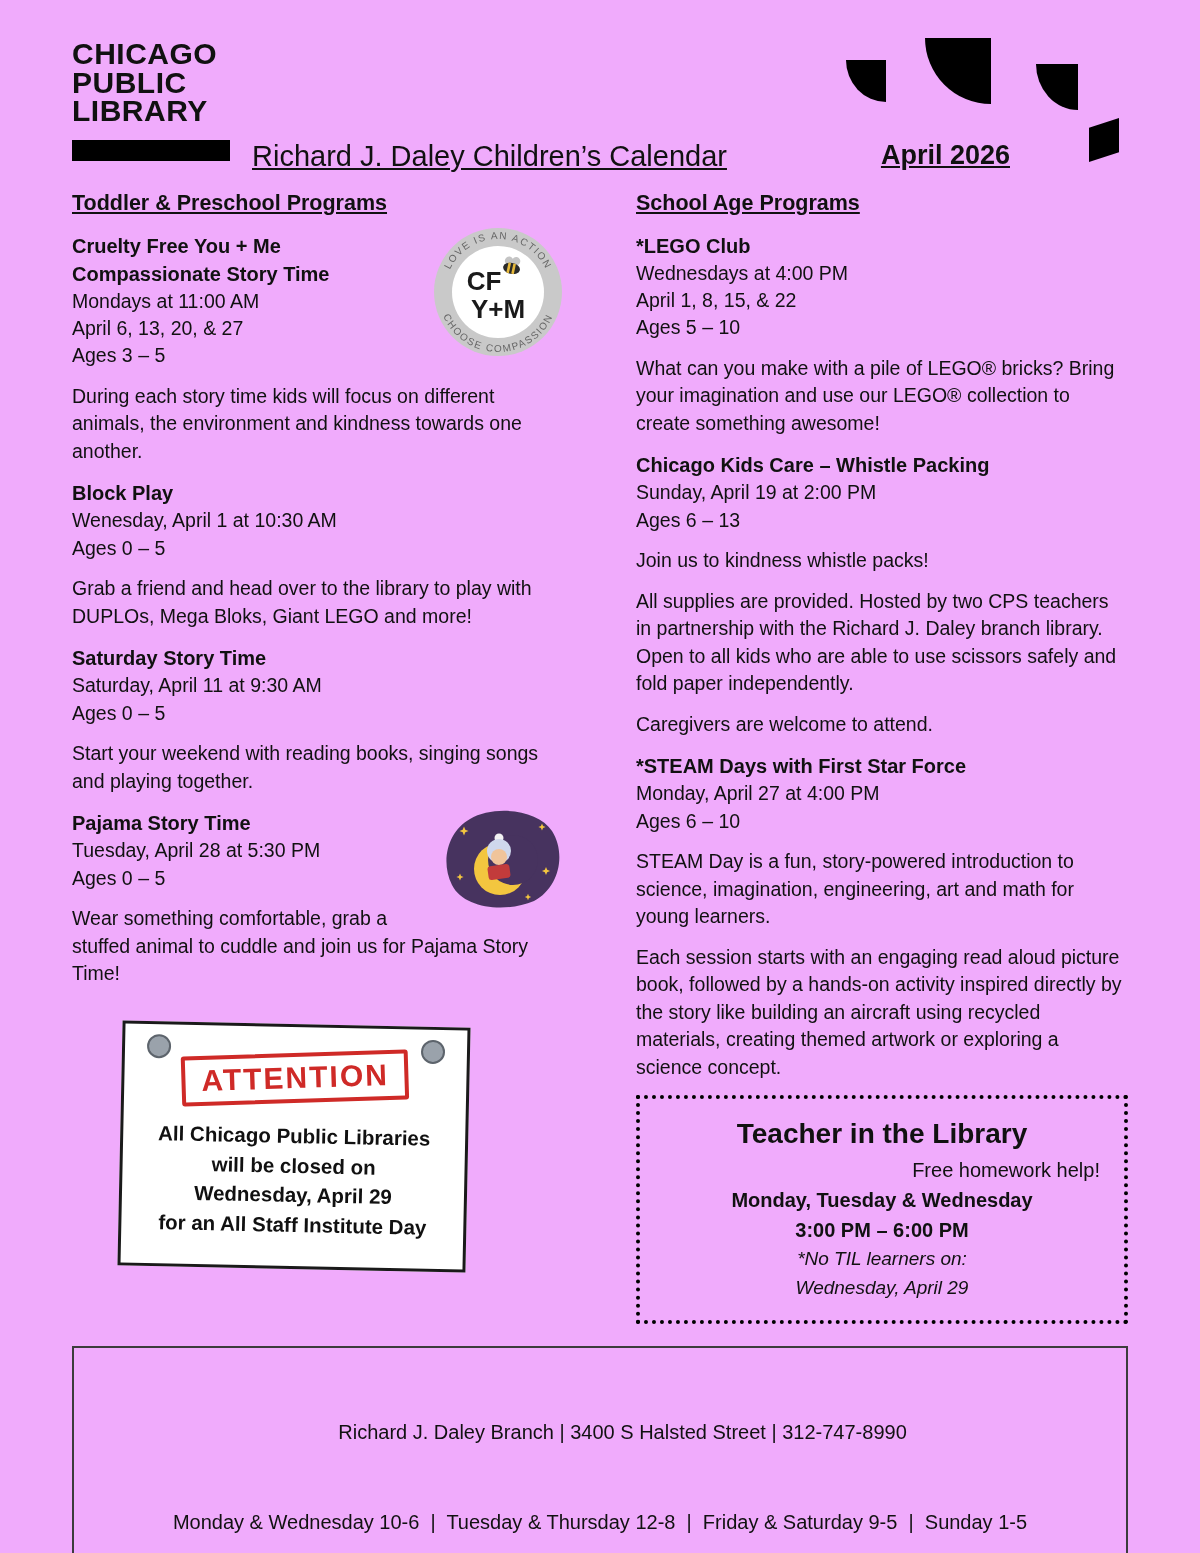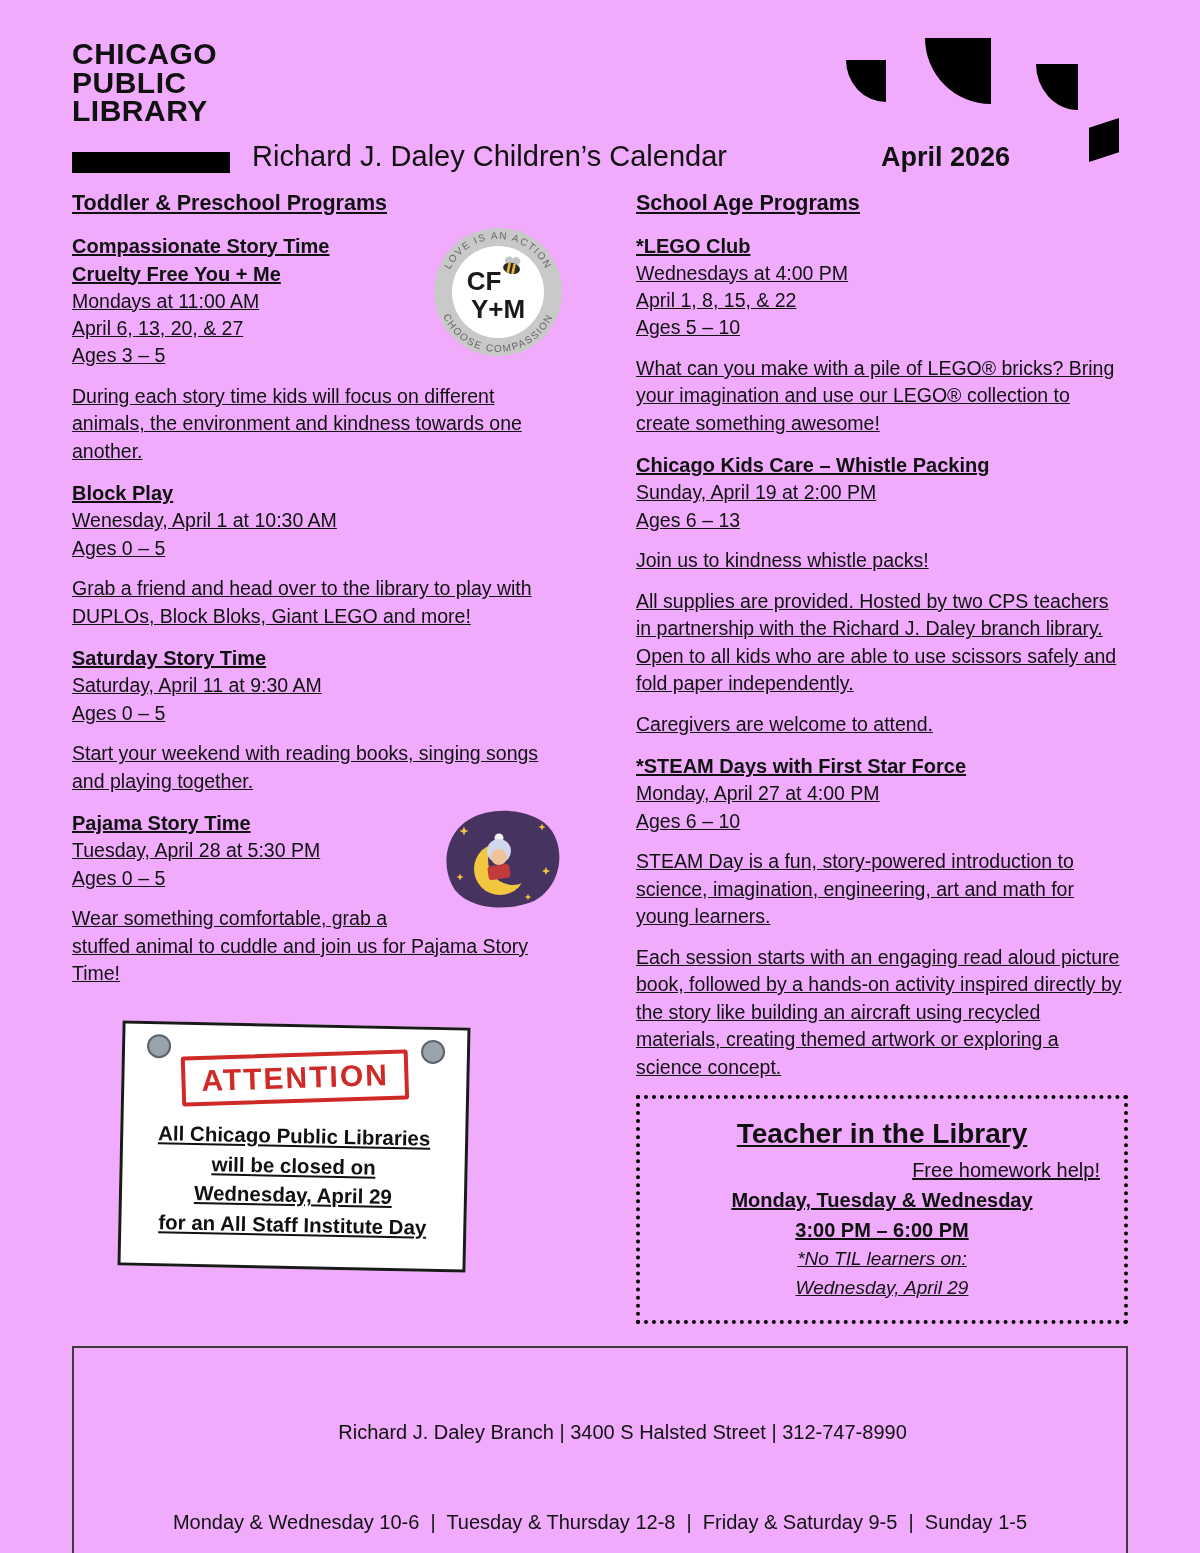--- a/index.html
+++ b/index.html
@@ -22,28 +22,28 @@
     line-height: 0.95;
     letter-spacing: 0.5px;
   }
   .deco-shape { position: absolute; background: #000; }
   .deco-s1 { left: 846px; top: 60px; width: 40px; height: 42px; border-radius: 0 0 0 100%; }
   .deco-s2 { left: 925px; top: 38px; width: 66px; height: 66px; border-radius: 0 0 0 100%; }
   .deco-s3 { left: 1036px; top: 64px; width: 42px; height: 46px; border-radius: 0 0 0 100%; }
   .deco-s4 { left: 1089px; top: 118px; width: 30px; height: 44px;
              clip-path: polygon(0 22%, 100% 0, 100% 78%, 0 100%); }
 
-  .title-row { display: flex; align-items: flex-end; margin-top: 14px; }
+  .title-row { display: flex; align-items: flex-start; margin-top: 14px; text-decoration: underline; }
   .title-bar { width: 158px; height: 21px; background: #000; flex: 0 0 auto; }
   .page-title { font-size: 29px; font-weight: 400; margin: 0 0 0 22px; }
   .page-date { margin-left: auto; margin-right: 118px; font-size: 27px; font-weight: 700; }
 
   
   .columns { display: flex; gap: 72px; margin-top: 18px; }
-  .col { width: 492px; flex: 0 0 auto; text-decoration: underline; }
+  .col { width: 492px; flex: 0 0 auto; }
   .col-heading {
     font-size: 21.5px; font-weight: 700; text-decoration: underline;
     margin: 0 0 16px 0;
   }
   .program { margin-bottom: 14px; }
   .program::after { content: ""; display: block; clear: both; }
   .prog-title { font-size: 20px; font-weight: 700; line-height: 1.4; }
   .line { font-size: 19.5px; line-height: 1.41; }
   .desc { font-size: 19.5px; line-height: 1.41; margin: 13px 0 0 0; }
   .desc.tight { margin-top: 13px; }
@@ -155,33 +155,33 @@
             <text x="52" y="64" font-size="26" font-weight="bold" fill="#1a1a1a" text-anchor="middle" font-family="Liberation Sans, sans-serif">CF</text>
             <g transform="translate(78,40) rotate(12)">
               <circle cx="-2" cy="-5" r="4.2" fill="#c4c4c4"></circle>
               <circle cx="5" cy="-6" r="4.2" fill="#c4c4c4"></circle>
               <ellipse cx="2" cy="2" rx="8.5" ry="5.5" fill="#2a2a2a"></ellipse>
               <rect x="-2.2" y="-3.2" width="2.6" height="10.4" fill="#e6b93c"></rect>
               <rect x="2.8" y="-3.2" width="2.6" height="10.4" fill="#e6b93c"></rect>
             </g>
             <text x="66" y="92" font-size="26" font-weight="bold" fill="#1a1a1a" text-anchor="middle" font-family="Liberation Sans, sans-serif">Y+M</text>
           </svg>
+          <div class="prog-title">Cruelty Free You + Me</div>
           <div class="prog-title">Compassionate Story Time</div>
-          <div class="prog-title">Cruelty Free You + Me</div>
           <div class="line">Mondays at 11:00 AM</div>
           <div class="line">April 6, 13, 20, &amp; 27</div>
           <div class="line">Ages 3 – 5</div>
           <p class="desc">During each story time kids will focus on different animals, the environment and kindness towards one another.</p>
         </section>
 
         <section class="program">
           <div class="prog-title">Block Play</div>
           <div class="line">Wenesday, April 1 at 10:30 AM</div>
           <div class="line">Ages 0 – 5</div>
-          <p class="desc">Grab a friend and head over to the library to play with DUPLOs, Block Bloks, Giant LEGO and more!</p>
+          <p class="desc">Grab a friend and head over to the library to play with DUPLOs, Mega Bloks, Giant LEGO and more!</p>
         </section>
 
         <section class="program">
           <div class="prog-title">Saturday Story Time</div>
           <div class="line">Saturday, April 11 at 9:30 AM</div>
           <div class="line">Ages 0 – 5</div>
           <p class="desc">Start your weekend with reading books, singing songs and playing together.</p>
         </section>
 
         <section class="program">

